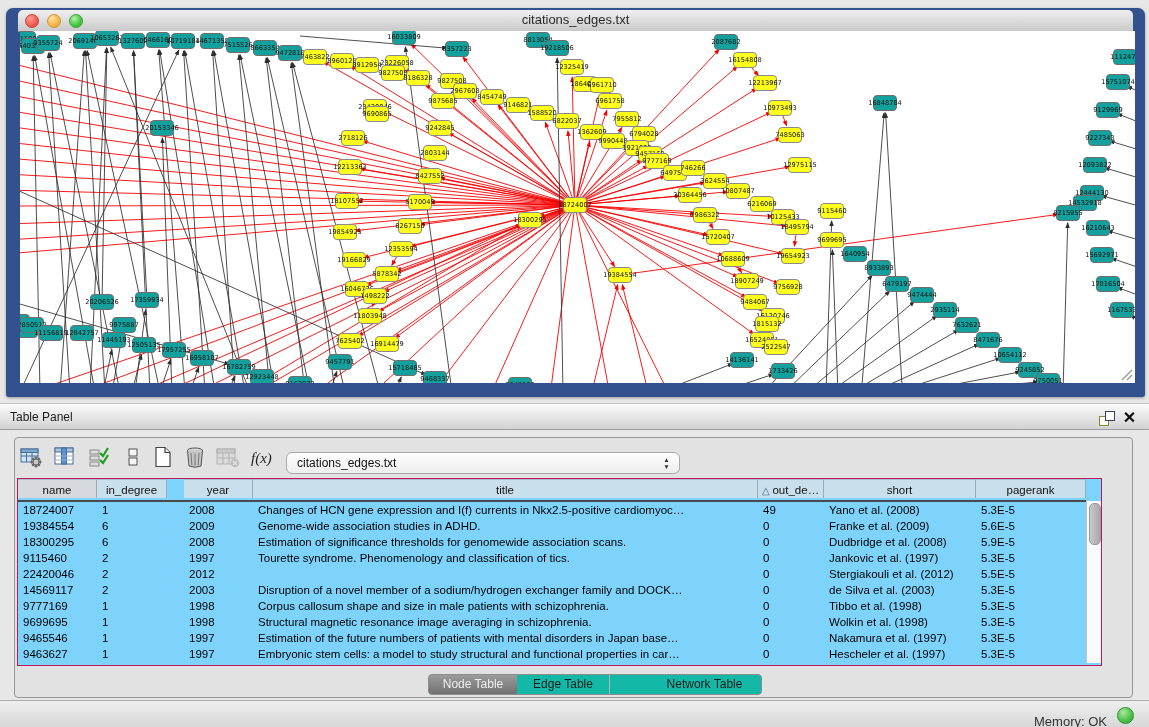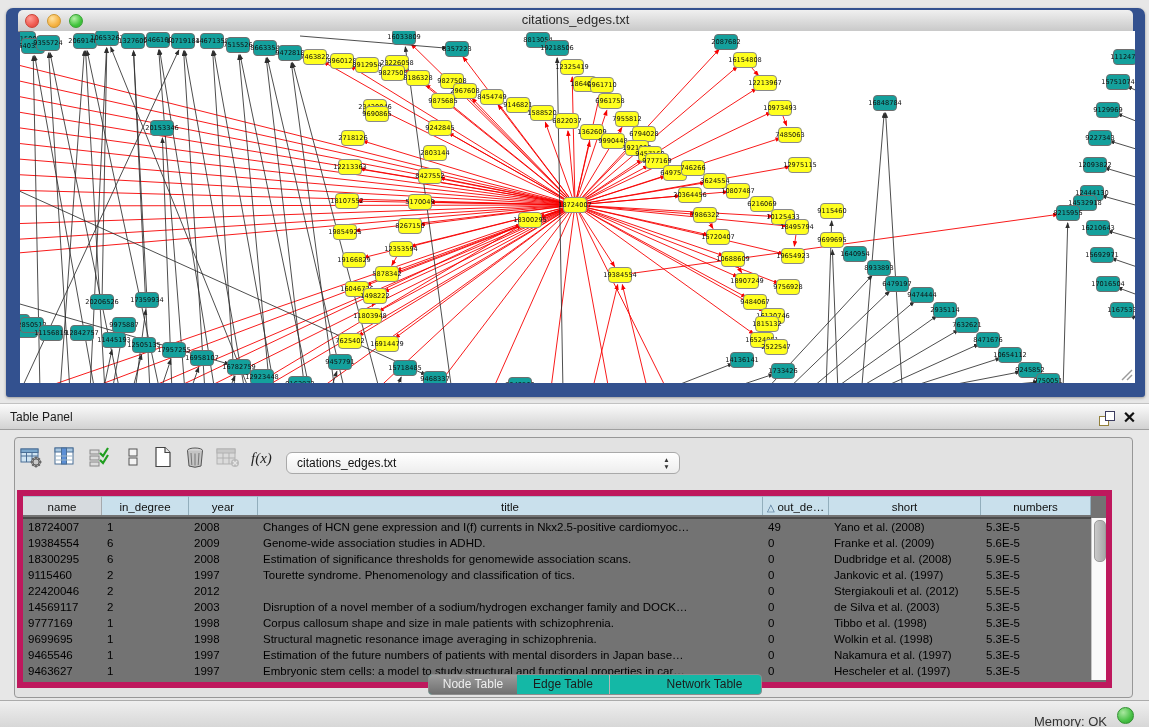--- a/index.html
+++ b/index.html
@@ -28,21 +28,21 @@
   .float-btn .sq2{position:absolute;left:6px;top:0;width:8px;height:8px;border:1.5px solid #3c3c60;background:#fff;}
   .close-btn{left:1122px;top:6px;width:15px;height:15px;font-size:16px;font-weight:bold;color:#111;line-height:15px;text-align:center;}
   
   .panel{left:14px;top:437px;width:1119px;height:261px;background:#e2e2e2;border:1px solid #979797;border-radius:4px;box-sizing:border-box;}
   .tbtn{top:7px;width:26px;height:26px;}
   .fx{font-family:"Liberation Serif",serif;font-style:italic;font-size:15px;color:#222;line-height:26px;}
   .combo{left:271px;top:14px;width:394px;height:22px;background:linear-gradient(#ffffff,#ededed);border:1px solid #a9a9a9;border-radius:6px;box-sizing:border-box;}
   .combo-label{left:10px;top:0;line-height:20px;font-size:12px;color:#111;}
   .combo-arrows{right:8px;top:3px;width:9px;height:14px;font-size:6.5px;line-height:7px;color:#333;text-align:center;}
   
-  .tablewrap{left:2px;top:52px;width:1083px;height:186px;background:#737373;border:6px solid #be185d;}
+  .tablewrap{left:2px;top:40px;width:1083px;height:186px;background:#7dd3fc;border:1px solid #be185d;}
   .thead{left:0;top:0;height:21px;width:1068px;border-bottom:2px solid #4a4a4a;}
   .th{position:absolute;top:0;height:19px;background:#c9e0ec;border-right:1px solid #92aebc;border-top:1px solid #a5bfcb;font-size:11.5px;color:#101010;text-align:center;line-height:20px;box-sizing:border-box;}
   .th.gray{background:#d6dade;border-right:1px solid #a5a9ad;}
   .th.left{text-align:left;padding-left:4px;}
   .sort{color:#44688c;font-size:10px;}
   .tbody{left:0;top:23px;width:1068px;}
   .tr{position:absolute;left:0;height:16px;width:1068px;}
   .td{position:absolute;top:0;height:16px;font-size:11.5px;color:#000;line-height:16px;padding-left:5px;white-space:nowrap;overflow:hidden;box-sizing:border-box;}
   .vscroll{right:0;top:22px;width:14px;height:162px;background:#fafafa;border-left:1px solid #c6c6c6;}
   .vthumb{left:1.5px;top:2px;width:10px;height:40px;border-radius:5px;background:linear-gradient(90deg,#c9c9c9,#a8a8a8);border:1px solid #9a9a9a;}
@@ -870,26 +870,26 @@
   <span class="abs tbtn fx" style="left:236px">f(x)</span>
 
   <div class="abs combo">
     <span class="abs combo-label">citations_edges.txt</span>
     <span class="abs combo-arrows">▲<br>▼</span>
   </div>
 
   <div class="abs tablewrap">
     <div class="abs thead" id="thead">
         <div class="th gray" style="left:0px;width:79px"><span>name</span></div>
-        <div class="th" style="left:79px;width:87px"><span>in_degree</span></div>
+        <div class="th" style="left:79px;width:70px"><span>in_degree</span></div>
         <div class="th" style="left:166px;width:69px"><span>year</span></div>
         <div class="th" style="left:235px;width:505px"><span>title</span></div>
         <div class="th left" style="left:740px;width:66px"><span class="sort">△ </span><span>out_de…</span></div>
         <div class="th" style="left:806px;width:152px"><span>short</span></div>
-        <div class="th" style="left:958px;width:110px"><span>numbers</span></div>
+        <div class="th" style="left:958px;width:110px"><span>pagerank</span></div>
       </div>
     <div class="abs tbody" id="tbody">
         <div class="tr" style="top:0px">
           <div class="td" style="left:0px;width:79px">18724007</div>
           <div class="td" style="left:79px;width:87px">1</div>
           <div class="td" style="left:166px;width:69px">2008</div>
           <div class="td" style="left:235px;width:505px">Changes of HCN gene expression and I(f) currents in Nkx2.5-positive cardiomyoc…</div>
           <div class="td" style="left:740px;width:66px">49</div>
           <div class="td" style="left:806px;width:152px">Yano et al. (2008)</div>
           <div class="td" style="left:958px;width:110px">5.3E-5</div>

